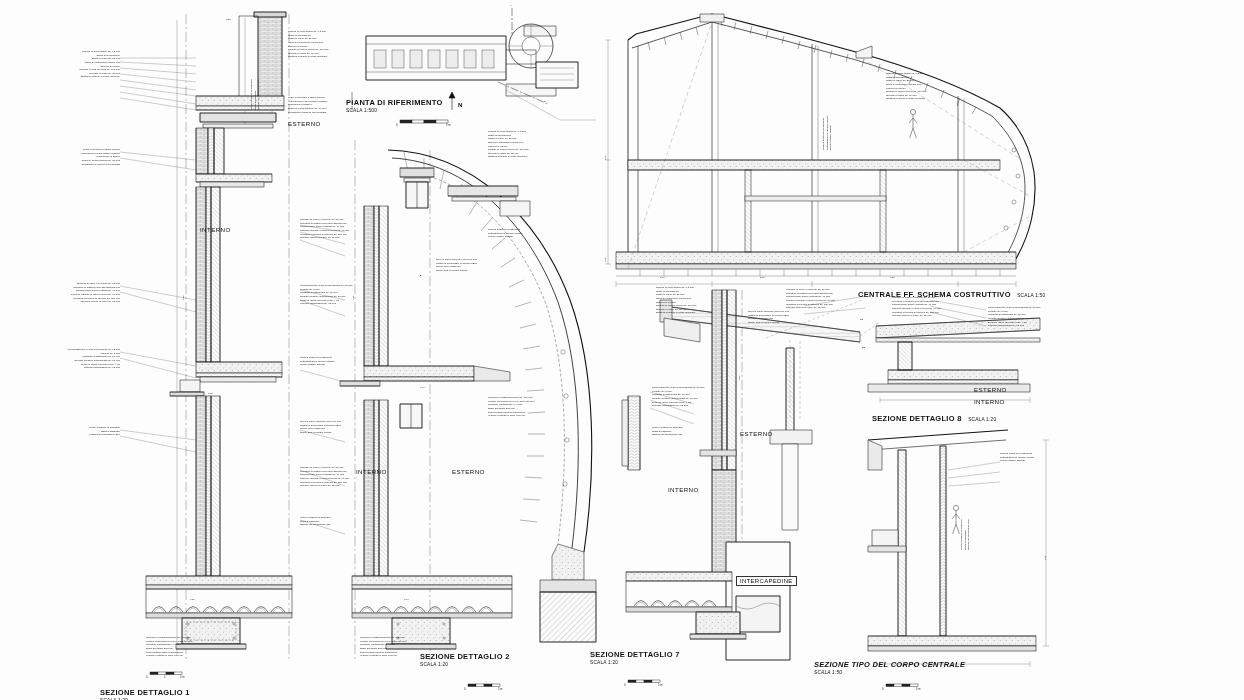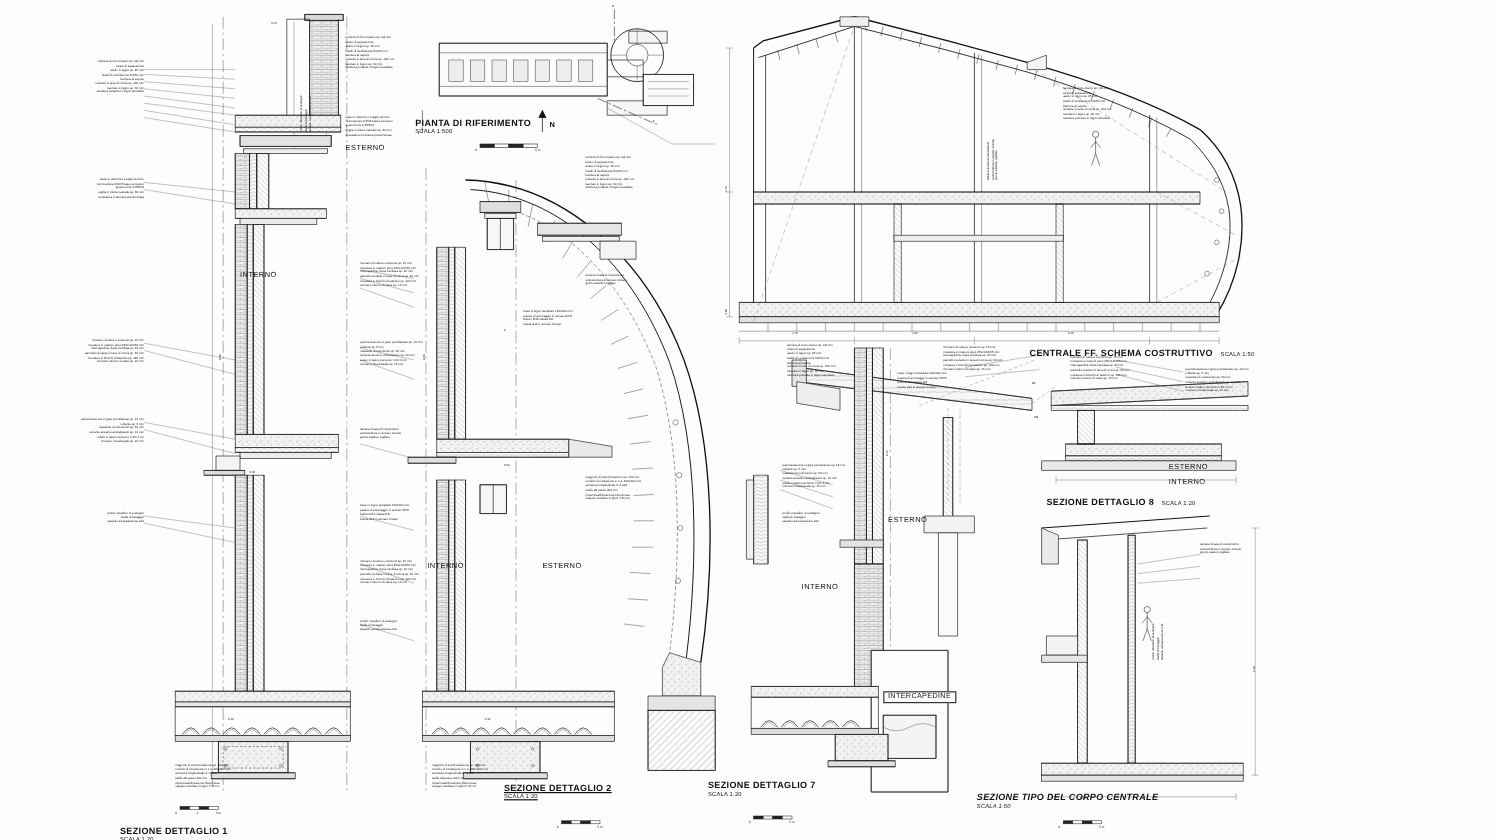--- a/index.html
+++ b/index.html
@@ -564,21 +564,21 @@
         <rect x="902" y="684" width="8" height="2.5" fill="#222"></rect>
           <rect x="910" y="684" width="8" height="2.5" fill="#fff"></rect>
       </g>
     </g>
   </svg>
 
   <div class="ttl" style="left:100px;top:688px;width:140px;">
     <span>SEZIONE DETTAGLIO 1</span>
     <span class="sc">SCALA 1:20</span>
   </div>
-  <div class="ttl" style="left:420px;top:652px;width:140px;text-decoration:underline;">
+  <div class="ttl" style="left:420px;top:652px;width:140px;">
     <span>SEZIONE DETTAGLIO 2</span>
     <span class="sc">SCALA 1:20</span>
   </div>
   <div class="ttl" style="left:590px;top:650px;width:140px;">
     <span>SEZIONE DETTAGLIO 7</span>
     <span class="sc">SCALA 1:20</span>
   </div>
   <div class="ttl" style="left:814px;top:660px;width:200px;font-style:italic;">
     <span>SEZIONE TIPO DEL CORPO CENTRALE</span>
     <span class="sc">SCALA 1:50</span>

